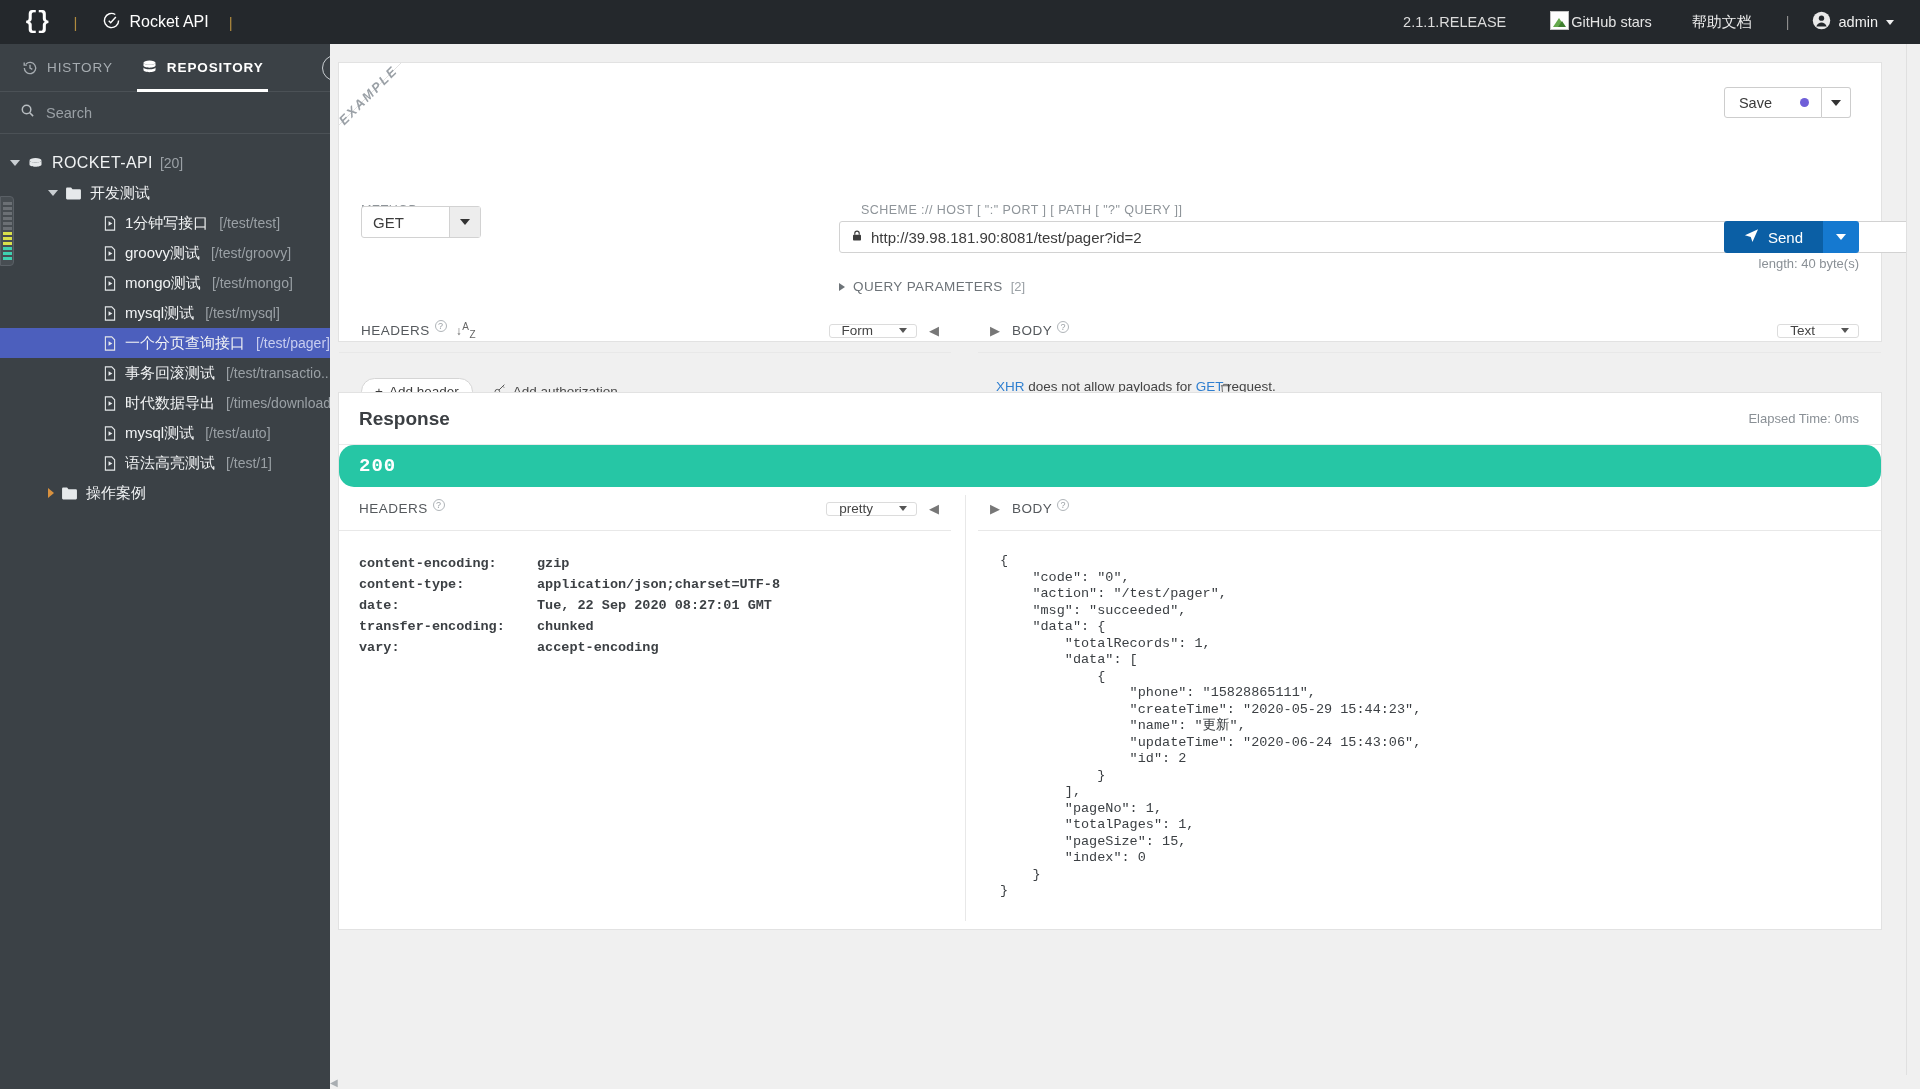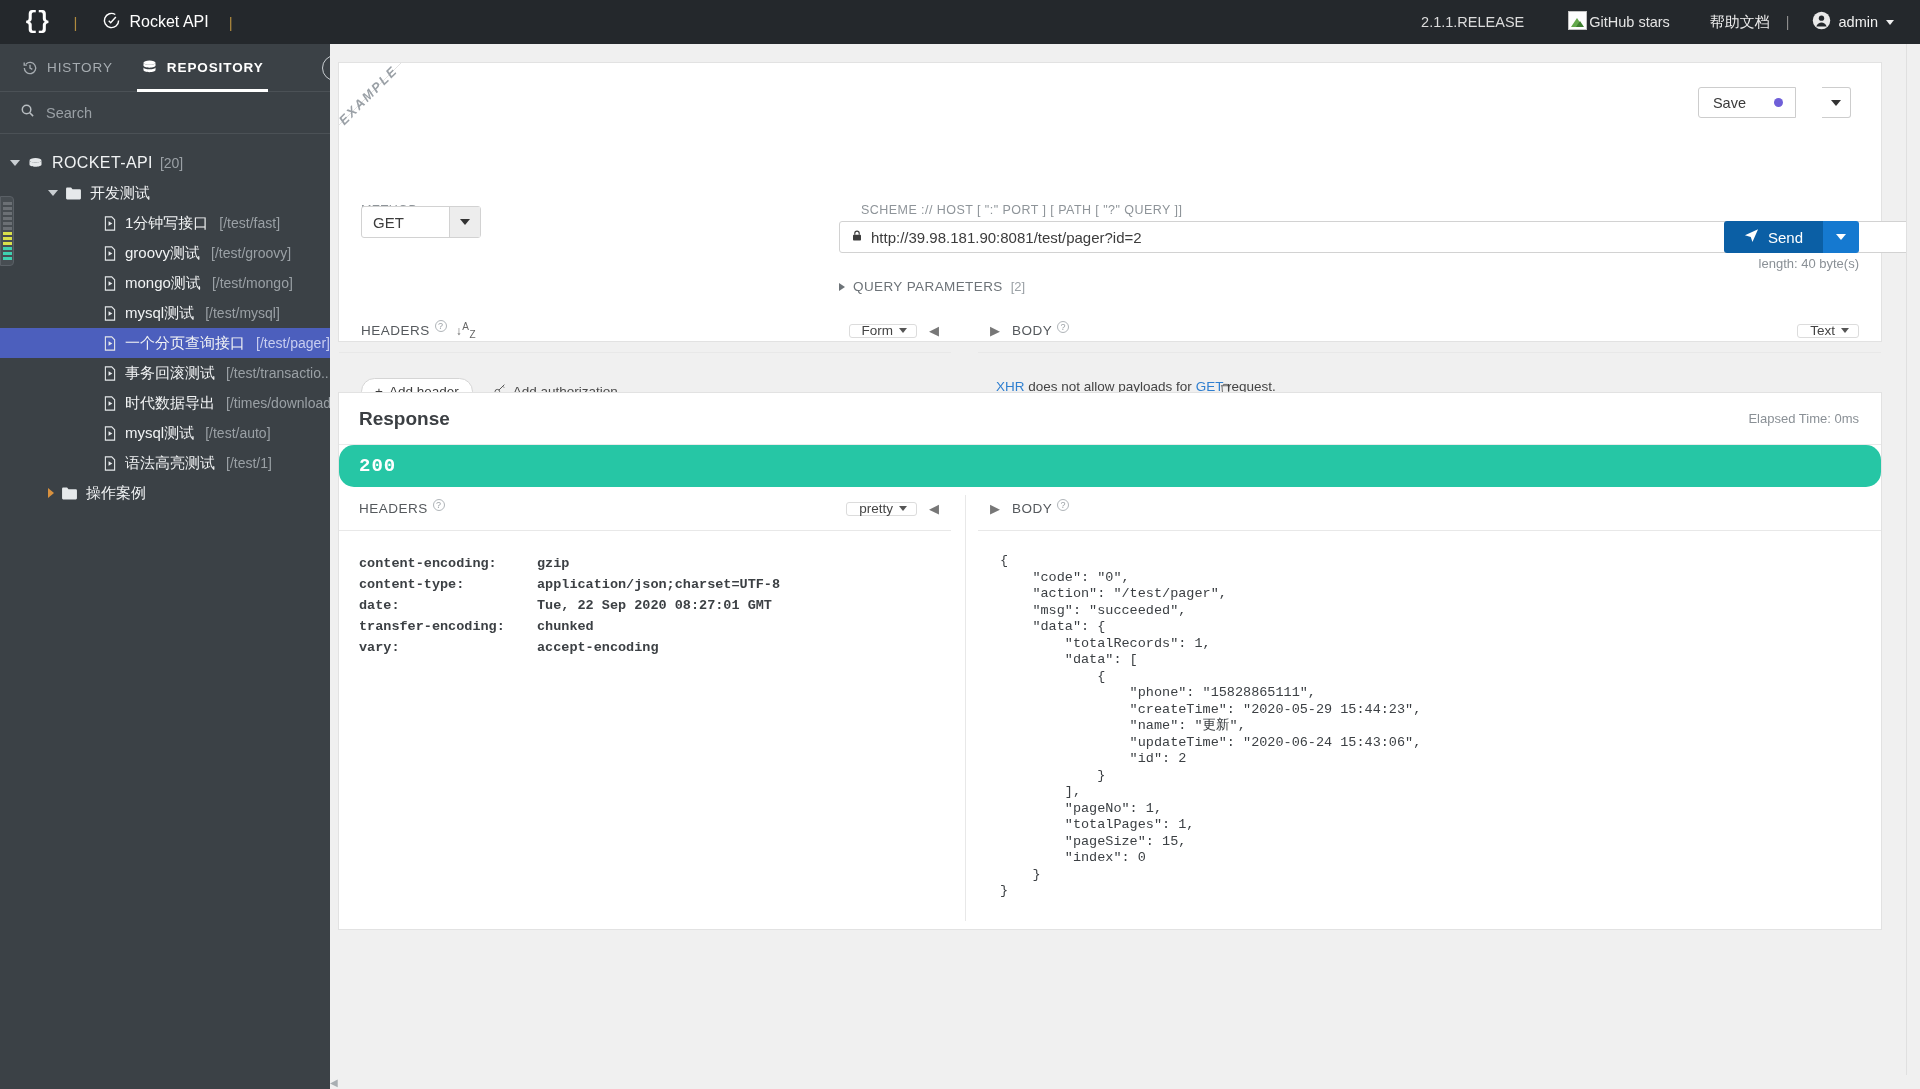--- a/index.html
+++ b/index.html
@@ -40,21 +40,21 @@
     content: ""; position: absolute; left: 2px; bottom: 2px;
     border-left: 6px solid transparent; border-right: 6px solid transparent;
     border-bottom: 9px solid #63a84b;
   }
   .broken-img::after {
     content: ""; position: absolute; right: 2px; bottom: 2px;
     border-left: 4px solid transparent; border-right: 4px solid transparent;
     border-bottom: 6px solid #3f7f2f;
   }
   .gh-alt { font-size: 14.5px; color: #e4e4e4; align-self: flex-end; }
-  .tb-help { font-size: 15px; color: #ebebeb; padding-right: 16px; }
+  .tb-help { font-size: 15px; color: #ebebeb; padding-right: 34px; }
   .tb-divider2 { color: #8d8d8d; font-size: 14px; padding-right: 22px; }
   .tb-user { display: flex; align-items: center; gap: 8px; padding-right: 26px; }
   .tb-user-name { font-size: 14.5px; color: #f0f0f0; }
   .caret-down {
     width: 0; height: 0; border-left: 4.5px solid transparent;
     border-right: 4.5px solid transparent; border-top: 5.5px solid #f0f0f0;
   }
 
   
   #sidebar {
@@ -147,21 +147,21 @@
   }
   .example-ribbon .txt {
     position: absolute; left: -5px; top: 30px; width: 110px;
     transform: rotate(-45deg); transform-origin: 30px 10px;
     font-size: 13px; letter-spacing: 2px; color: #9aa0a6;
     font-style: italic; font-weight: bold;
   }
 
   #save-group {
     position: absolute; right: 30px; top: 24px;
-    display: flex; align-items: stretch; height: 31px; gap: 26px;
+    display: flex; align-items: stretch; height: 31px;
   }
   .save-btn {
     border: 1px solid #cdcdcd; background: #fff; border-radius: 3px 0 0 3px;
     display: flex; align-items: center; gap: 28px;
     padding: 0 12px 0 14px; font-size: 14.5px; color: #3a3a3a;
   }
   .save-dot { width: 9px; height: 9px; border-radius: 50%; background: #6f5fd8; }
   .save-caret {
     border: 1px solid #cdcdcd; border-left: none; border-radius: 0 3px 3px 0;
     background: #fff; width: 29px; display: flex;
@@ -241,21 +241,21 @@
     display: flex; align-items: center; gap: 5px;
   }
   .qmark {
     width: 12px; height: 12px; border: 1px solid #b0b5b9; border-radius: 50%;
     font-size: 9px; color: #9aa0a5; display: inline-flex;
     align-items: center; justify-content: center; position: relative; top: -4px;
   }
   .sortaz { font-size: 12px; color: #666; margin-left: 4px; }
   .mini-select {
     border: 1px solid #dcdcdc; border-radius: 3px; height: 14px;
-    display: flex; align-items: center; gap: 6px; padding: 0 9px 0 12px;
+    display: flex; align-items: center; gap: 26px; padding: 0 9px 0 12px;
     font-size: 13.5px; color: #444; background: #fff;
   }
   .caret-sm {
     width: 0; height: 0; border-left: 4px solid transparent;
     border-right: 4px solid transparent; border-top: 5px solid #555;
   }
   .pane-arrow { color: #777; font-size: 13px; padding: 0 12px; }
 
   .req-left-body { height: 76px; display: flex; align-items: center; position: relative; }
   .add-header-btn {
@@ -431,21 +431,21 @@
       </div>
       <div class="tree-row" style="padding-left: 86px;">
         <span class="tree-arrow none"></span>
         <span class="tree-icon">
           <svg width="14" height="15" viewBox="0 0 24 26" fill="none" stroke="#e6e9eb" stroke-width="1.9">
             <path d="M4 1.5h11l5 5v18H4z"></path>
             <polygon points="9.5,9 9.5,17 16,13" fill="#e6e9eb" stroke="none"></polygon>
           </svg>
         </span>
         <span class="tree-label">1分钟写接口</span>
-        <span class="tree-path">[/test/fast]</span>
+        <span class="tree-path">[/test/test]</span>
         <span class="tree-dots">⋮</span>
       </div>
       <div class="tree-row" style="padding-left: 86px;">
         <span class="tree-arrow none"></span>
         <span class="tree-icon">
           <svg width="14" height="15" viewBox="0 0 24 26" fill="none" stroke="#e6e9eb" stroke-width="1.9">
             <path d="M4 1.5h11l5 5v18H4z"></path>
             <polygon points="9.5,9 9.5,17 16,13" fill="#e6e9eb" stroke="none"></polygon>
           </svg>
         </span>

